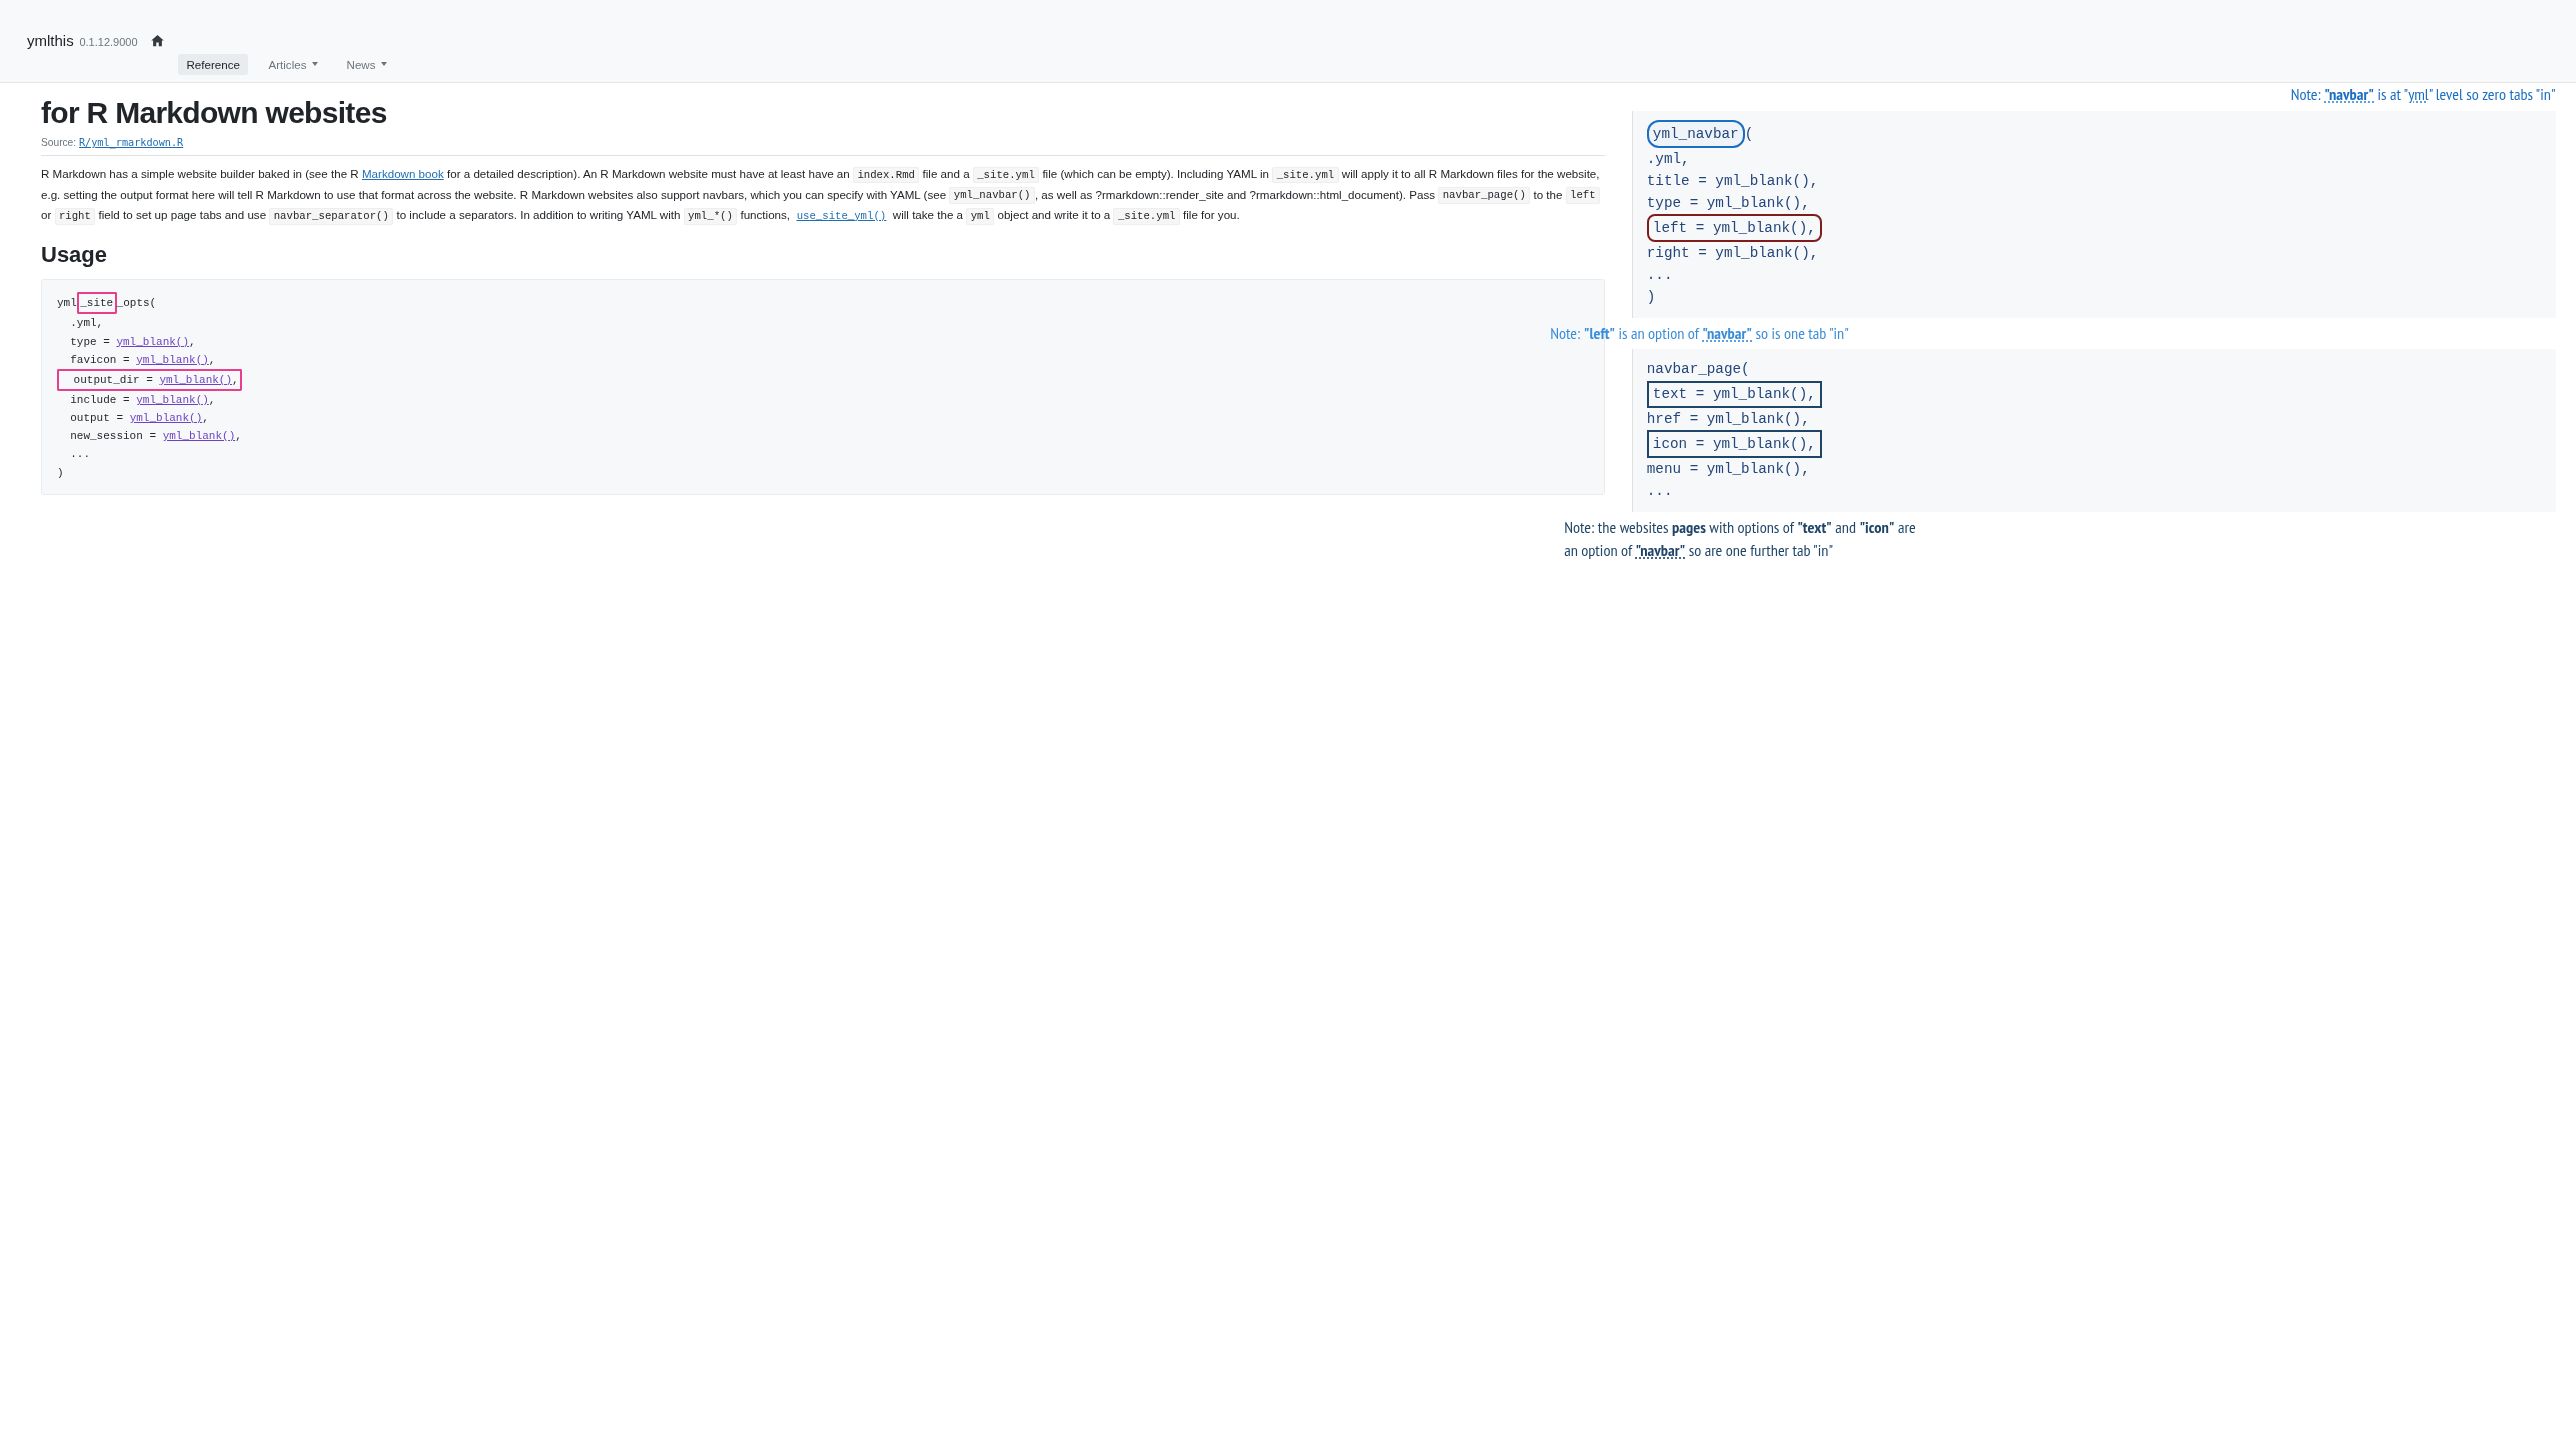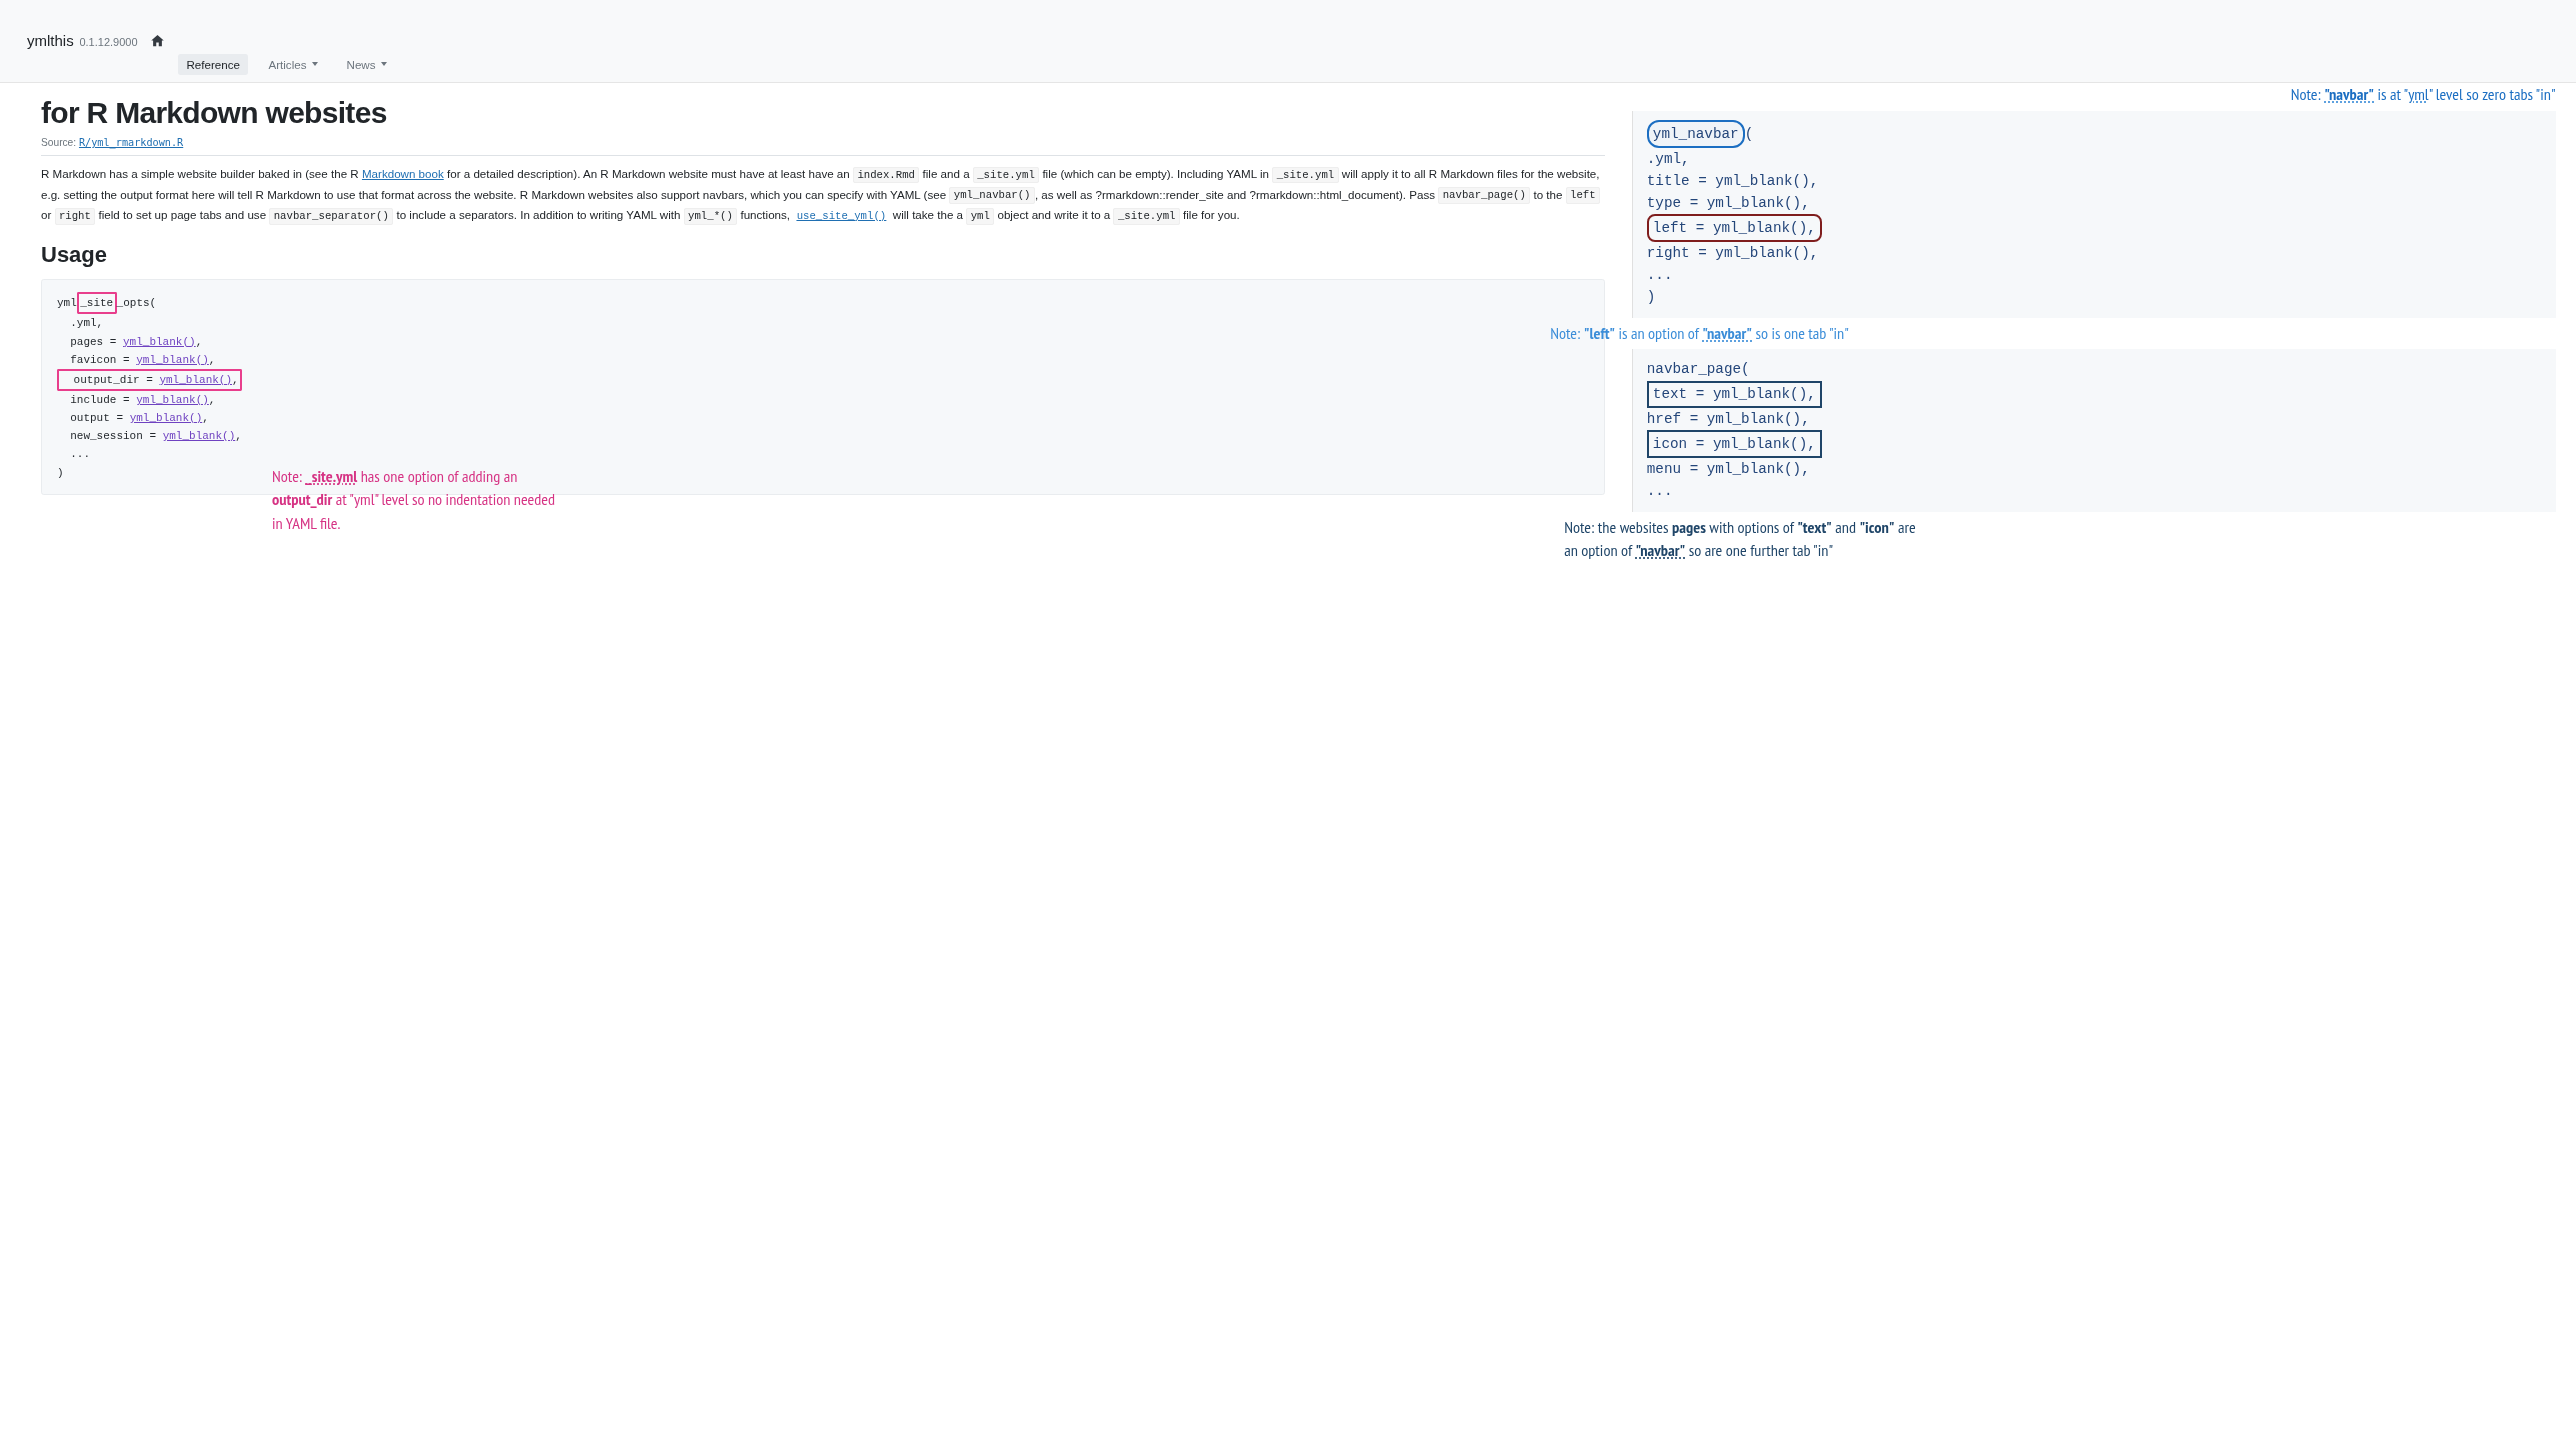--- a/index.html
+++ b/index.html
@@ -114,32 +114,29 @@
       <a href="#">R/yml_rmarkdown.R</a>
     </div>
     <div class="body-text">
       <span>R Markdown has a simple website builder baked in (see the R </span><a href="#">Markdown book</a><span> for a detailed description). An R Markdown website must have at least have an </span><code class="inline">index.Rmd</code><span> file and a </span><code class="inline">_site.yml</code><span> file (which can be empty). Including YAML in </span><code class="inline pink-box">_site.yml</code><span> will apply it to all R Markdown files for the website, e.g. setting the output format here will tell R Markdown to use that format across the website. R Markdown websites also support navbars, which you can specify with YAML (see </span><code class="inline">yml_navbar()</code><span>, as well as ?rmarkdown::render_site and ?rmarkdown::html_document). Pass </span><code class="inline">navbar_page()</code><span> to the </span><code class="inline">left</code><span> or </span><code class="inline">right</code><span> field to set up page tabs and use </span><code class="inline">navbar_separator()</code><span> to include a separators. In addition to writing YAML with </span><code class="inline">yml_*()</code><span> functions, </span><a href="#"><code class="inline" style="color:#1f6fb2; text-decoration:underline; background:transparent; border:none;">use_site_yml()</code></a><span> will take the a </span><code class="inline">yml</code><span> object and write it to a </span><code class="inline">_site.yml</code><span> file for you.</span>
     </div>
 
     <h2 class="usage-h">Usage</h2>
 
     <pre class="code-block"><span>yml</span><span class="pink-box-code">_site</span><span>_opts(</span>
 <span>  .yml,</span>
-<span>  pages = </span><span class="arg">yml_blank()</span><span>,</span>
+<span>  type = </span><span class="arg">yml_blank()</span><span>,</span>
 <span>  favicon = </span><span class="arg">yml_blank()</span><span>,</span>
 <span class="pink-box-code"><span>  output_dir = </span><span class="arg">yml_blank()</span><span>,</span></span>
 <span>  include = </span><span class="arg">yml_blank()</span><span>,</span>
 <span>  output = </span><span class="arg">yml_blank()</span><span>,</span>
 <span>  new_session = </span><span class="arg">yml_blank()</span><span>,</span>
 <span>  ...</span>
 <span>)</span></pre>
 
-    <div class="annot-pink annot-1">
-      <span>Note: </span><b class="spell-under">_site.yml</b><span> has one option of adding an </span><b>output_dir</b><span> at "yml" level so no indentation needed in YAML file.</span>
-    </div>
   </div>
 
   <div class="right-col">
     <div class="right-note note-teal" style="text-align:right; margin-bottom:5.4px;">
       <span>Note: </span><b class="spell-under-blue">"navbar"</b><span> is at "</span><span class="spell-under-blue">yml</span><span>" level so zero tabs "in"</span>
     </div>
 
     <div class="right-code-block">
 <span class="box-teal">yml_navbar</span><span>(</span><br>
 <span>  .yml,</span><br>

